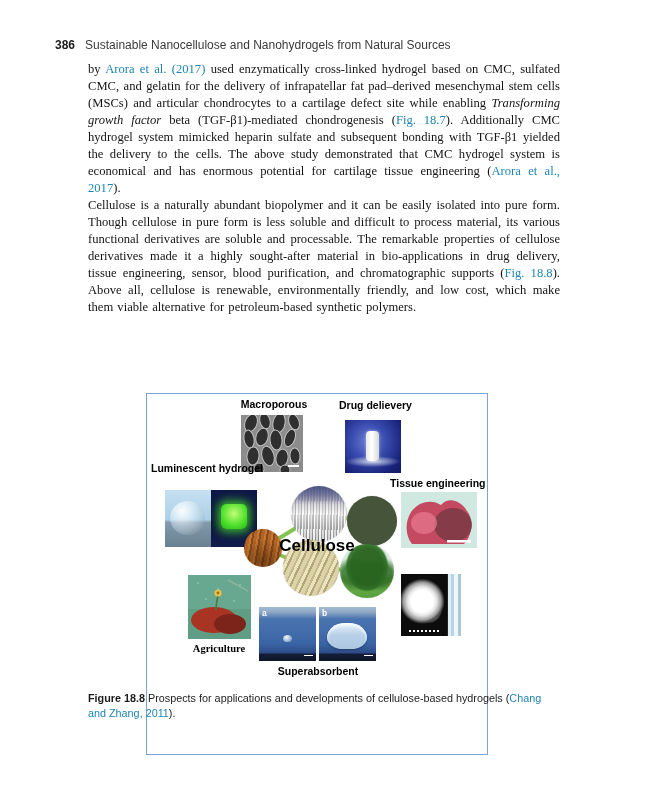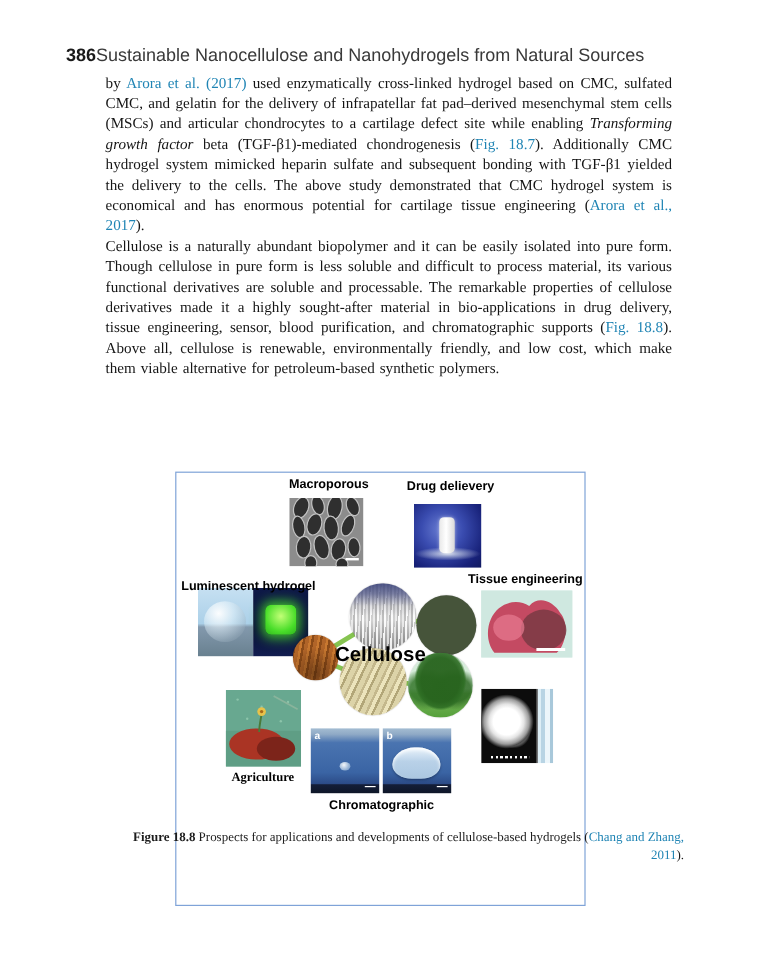--- a/index.html
+++ b/index.html
@@ -5,22 +5,22 @@
   :root{
     --link:#1f84b4;
     --figure-border:#7fa3d8;
     --connector:#7cc043;
   }
   *{box-sizing:border-box;margin:0;padding:0;}
   html,body{width:648px;height:800px;background:#fff;overflow:hidden;}
   body{font-family:"Liberation Serif",serif;color:#161616;position:relative;}
 
   
-  .header{position:absolute;top:38px;left:55px;display:flex;align-items:baseline;gap:0;
-    font-family:"Liberation Sans",sans-serif;font-size:15px;color:#3a3a3a;}
+  .header{position:absolute;top:38px;left:55px;display:flex;align-items:baseline;gap:10px;
+    font-family:"Liberation Sans",sans-serif;font-size:12px;color:#3a3a3a;}
   .page-num{font-weight:bold;color:#1a1a1a;}
 
   
   .content{position:absolute;left:88px;top:61px;width:472px;}
   .para{font-size:12.6px;line-height:17px;text-align:justify;color:#141414;word-spacing:1px;}
   .run-link{color:var(--link);}
   .run-italic{font-style:italic;}
   .run-bold{font-weight:bold;}
   .section-heading{font-family:"Liberation Sans",sans-serif;font-weight:bold;font-size:14.5px;
     color:#000;margin-top:24px;margin-bottom:10px;}
@@ -104,46 +104,46 @@
     linear-gradient(180deg,#d6ecda 0 55%,#7ab45c 63%,#55a03a 100%);}
   .c-straw{left:136px;top:146px;width:56px;height:56px;background:
     repeating-linear-gradient(115deg,#ece4bc 0 3px,#b2a678 3px 5px,#dcd3a8 5px 9px,#c4b88c 9px 11px);}
   .c-grain{left:97px;top:135px;width:38px;height:38px;background:
     radial-gradient(circle at 50% 85%, rgba(60,30,8,.55), rgba(0,0,0,0) 60%),
     repeating-linear-gradient(100deg,#c87830 0 2px,#8a4a18 2px 4px,#b06428 4px 7px);}
   .connectors{position:absolute;left:0;top:0;z-index:3;}
   .cellulose-label{left:170px;top:142px;font-size:17px;z-index:6;}
 
   
-  .caption{position:absolute;left:100px;top:691px;width:470px;
-    font-family:Liberation Serif, serif;font-size:10.8px;line-height:14.5px;color:#1c1c1c;text-align:right;}
+  .caption{position:absolute;left:88px;top:691px;width:470px;
+    font-family:Liberation Sans, sans-serif;font-size:10.8px;line-height:14.5px;color:#1c1c1c;text-align:left;}
 </style>
 </head>
 <body>
 
 <div class="header">
   <span class="page-num">386</span>
   <span class="running-title">Sustainable Nanocellulose and Nanohydrogels from Natural Sources</span>
 </div>
 
 <div class="content">
   <p class="para"><span class="run-normal">by </span><span class="run-link">Arora et al. (2017)</span><span class="run-normal"> used enzymatically cross-linked hydrogel based on CMC, sulfated CMC, and gelatin for the delivery of infrapatellar fat pad–derived mesenchymal stem cells (MSCs) and articular chondrocytes to a cartilage defect site while enabling </span><span class="run-italic">Transforming growth factor</span><span class="run-normal"> beta (TGF-β1)-mediated chondrogenesis (</span><span class="run-link">Fig. 18.7</span><span class="run-normal">). Additionally CMC hydrogel system mimicked heparin sulfate and subsequent bonding with TGF-β1 yielded the delivery to the cells. The above study demonstrated that CMC hydrogel system is economical and has enormous potential for cartilage tissue engineering (</span><span class="run-link">Arora et al., 2017</span><span class="run-normal">).</span></p>
 
 
   <p class="para"><span class="run-normal">Cellulose is a naturally abundant biopolymer and it can be easily isolated into pure form. Though cellulose in pure form is less soluble and difficult to process material, its various functional derivatives are soluble and processable. The remarkable properties of cellulose derivatives made it a highly sought-after material in bio-applications in drug delivery, tissue engineering, sensor, blood purification, and chromatographic supports (</span><span class="run-link">Fig. 18.8</span><span class="run-normal">). Above all, cellulose is renewable, environmentally friendly, and low cost, which make them viable alternative for petroleum-based synthetic polymers.</span></p>
 </div>
 
 <div class="figure-box">
 
   <div class="fig-label center-x" style="left:127px;top:4px;">Macroporous</div>
   <div class="fig-label" style="left:192px;top:5px;">Drug delievery</div>
-  <div class="fig-label" style="left:4px;top:89px;">Luminescent hydrogel</div>
+  <div class="fig-label" style="left:4px;top:68px;">Luminescent hydrogel</div>
   <div class="fig-label" style="left:243px;top:83px;">Tissue engineering</div>
   <div class="fig-label center-x" style="left:72px;top:249px;font-family:Liberation Serif, serif;">Agriculture</div>
-  <div class="fig-label center-x" style="left:171px;top:271px;">Chromatographic</div>
+  <div class="fig-label center-x" style="left:171px;top:271px;">Superabsorbent</div>
   <div class="fig-label cellulose-label center-x">Cellulose</div>
 
   <div class="fig-img img-macro">
     <svg width="62" height="57" viewBox="0 0 62 57">
       <rect width="62" height="57" fill="#8c8c8c"></rect>
       <g fill="#2f2f2f" stroke="#c2c2c2" stroke-width="1">
         <ellipse cx="10" cy="8" rx="6" ry="9" transform="rotate(20 10 8)"></ellipse>
         <ellipse cx="24" cy="6" rx="5" ry="8" transform="rotate(-15 24 6)"></ellipse>
         <ellipse cx="38" cy="8" rx="6" ry="10" transform="rotate(10 38 8)"></ellipse>
         <ellipse cx="53" cy="7" rx="5" ry="8" transform="rotate(-20 53 7)"></ellipse>

